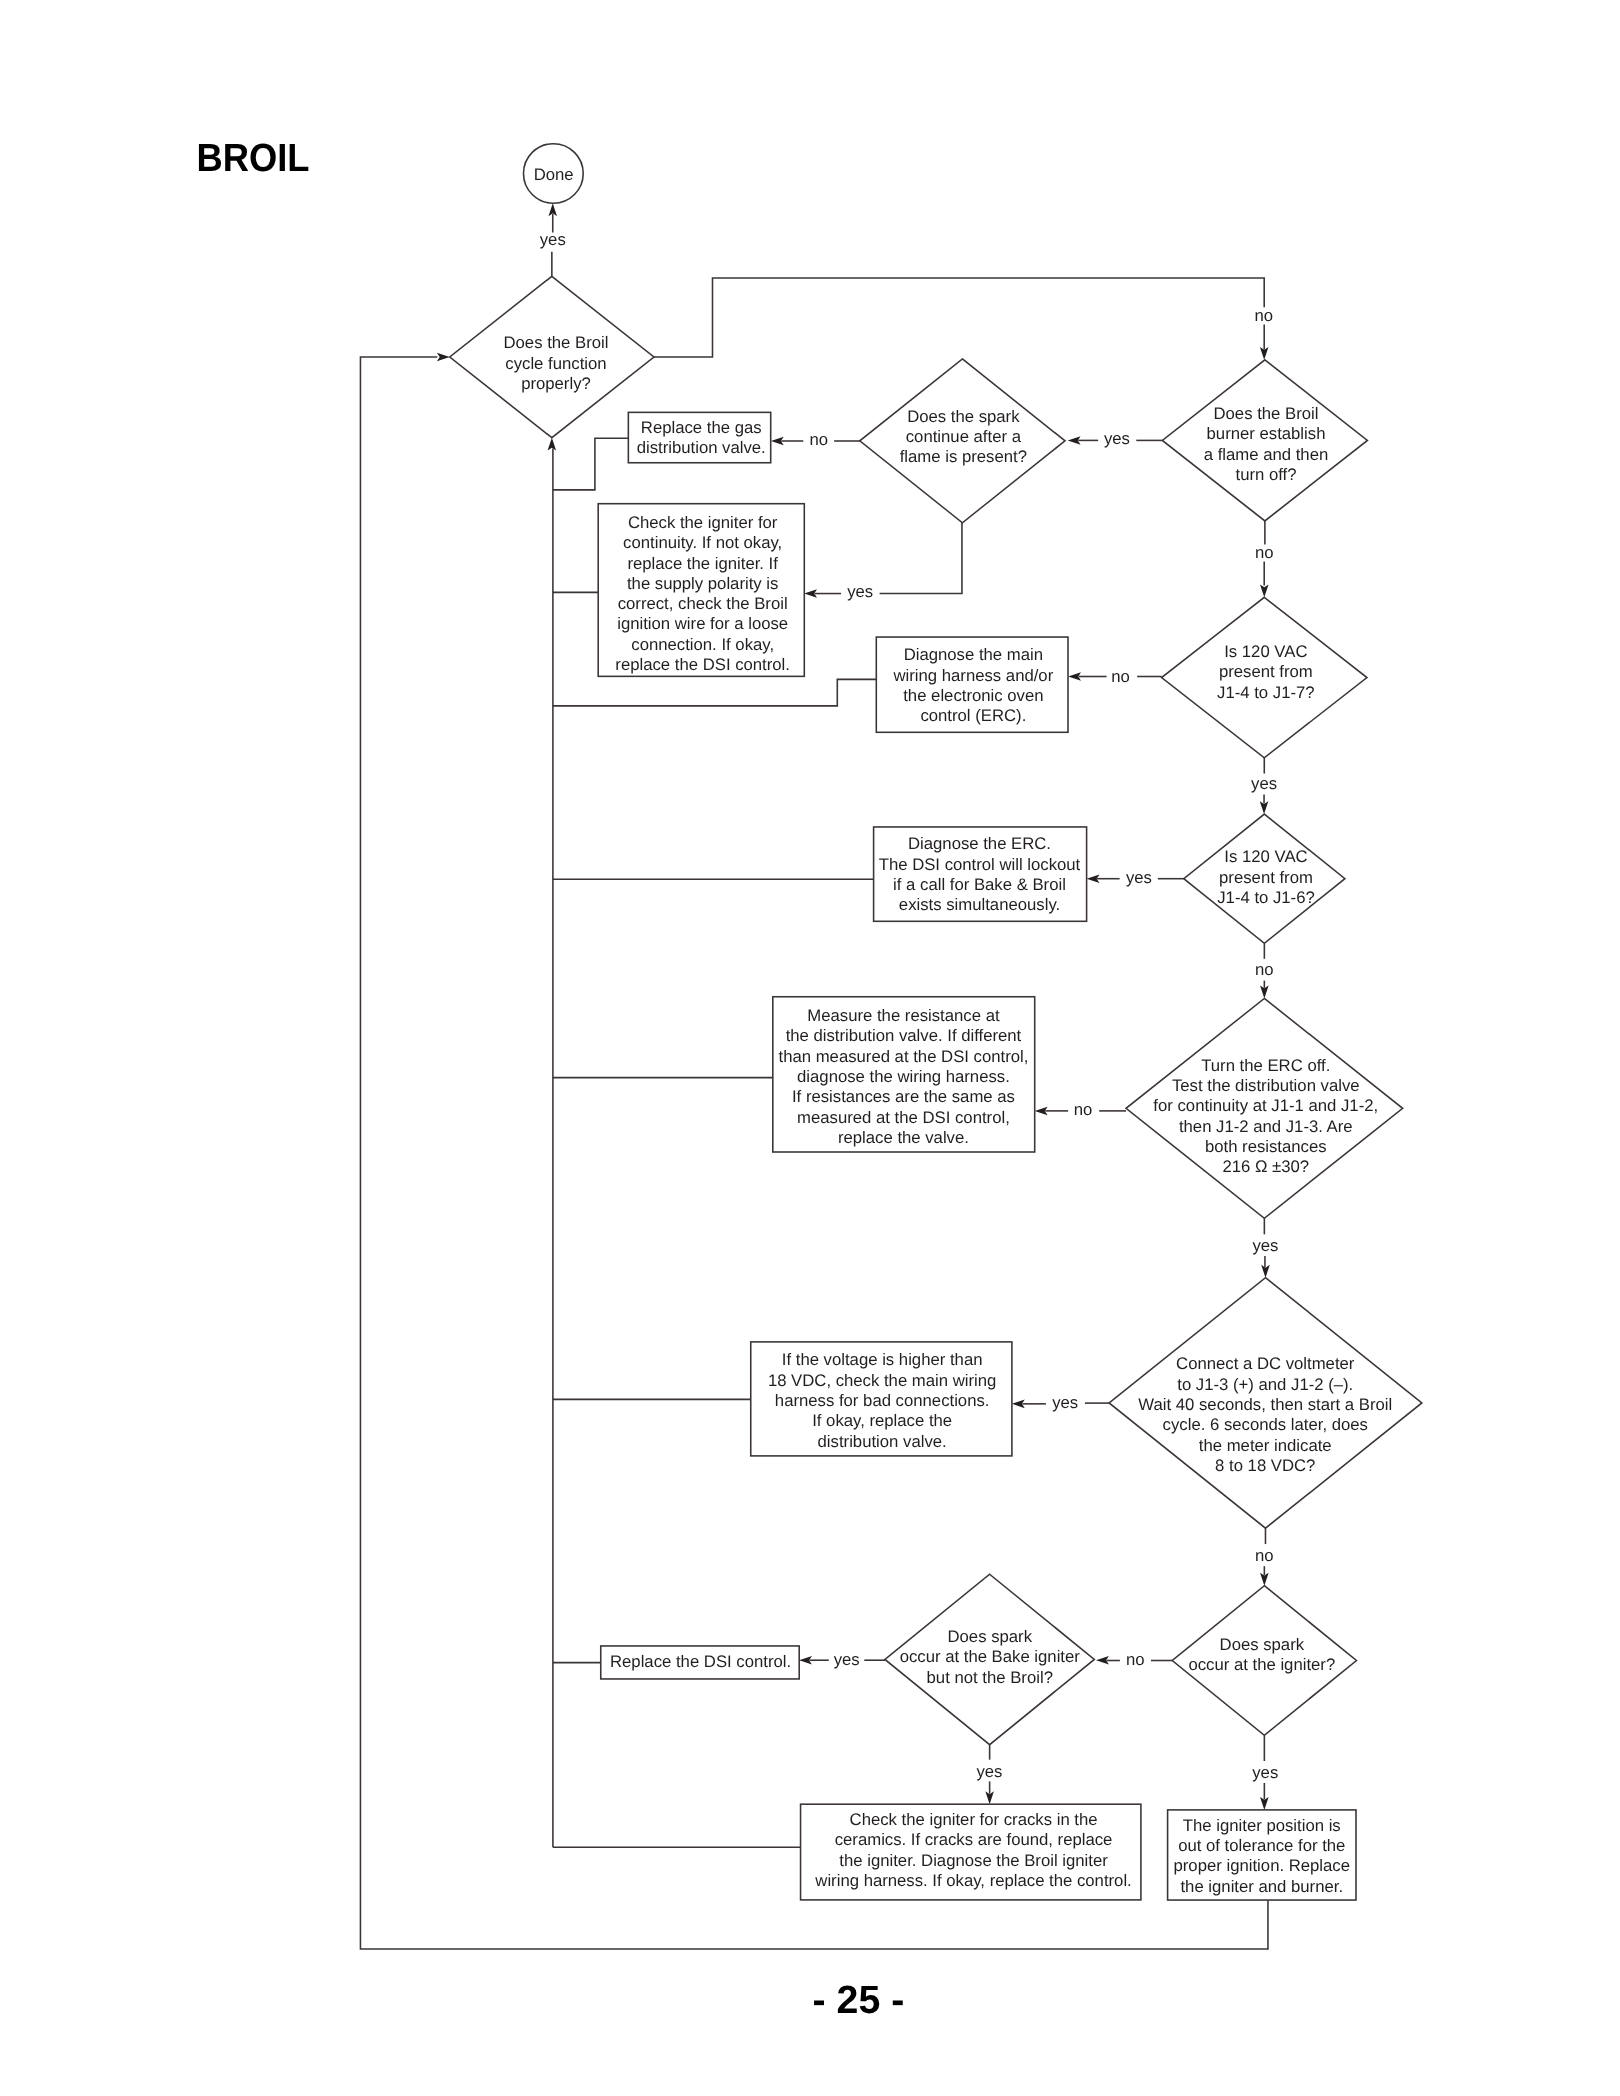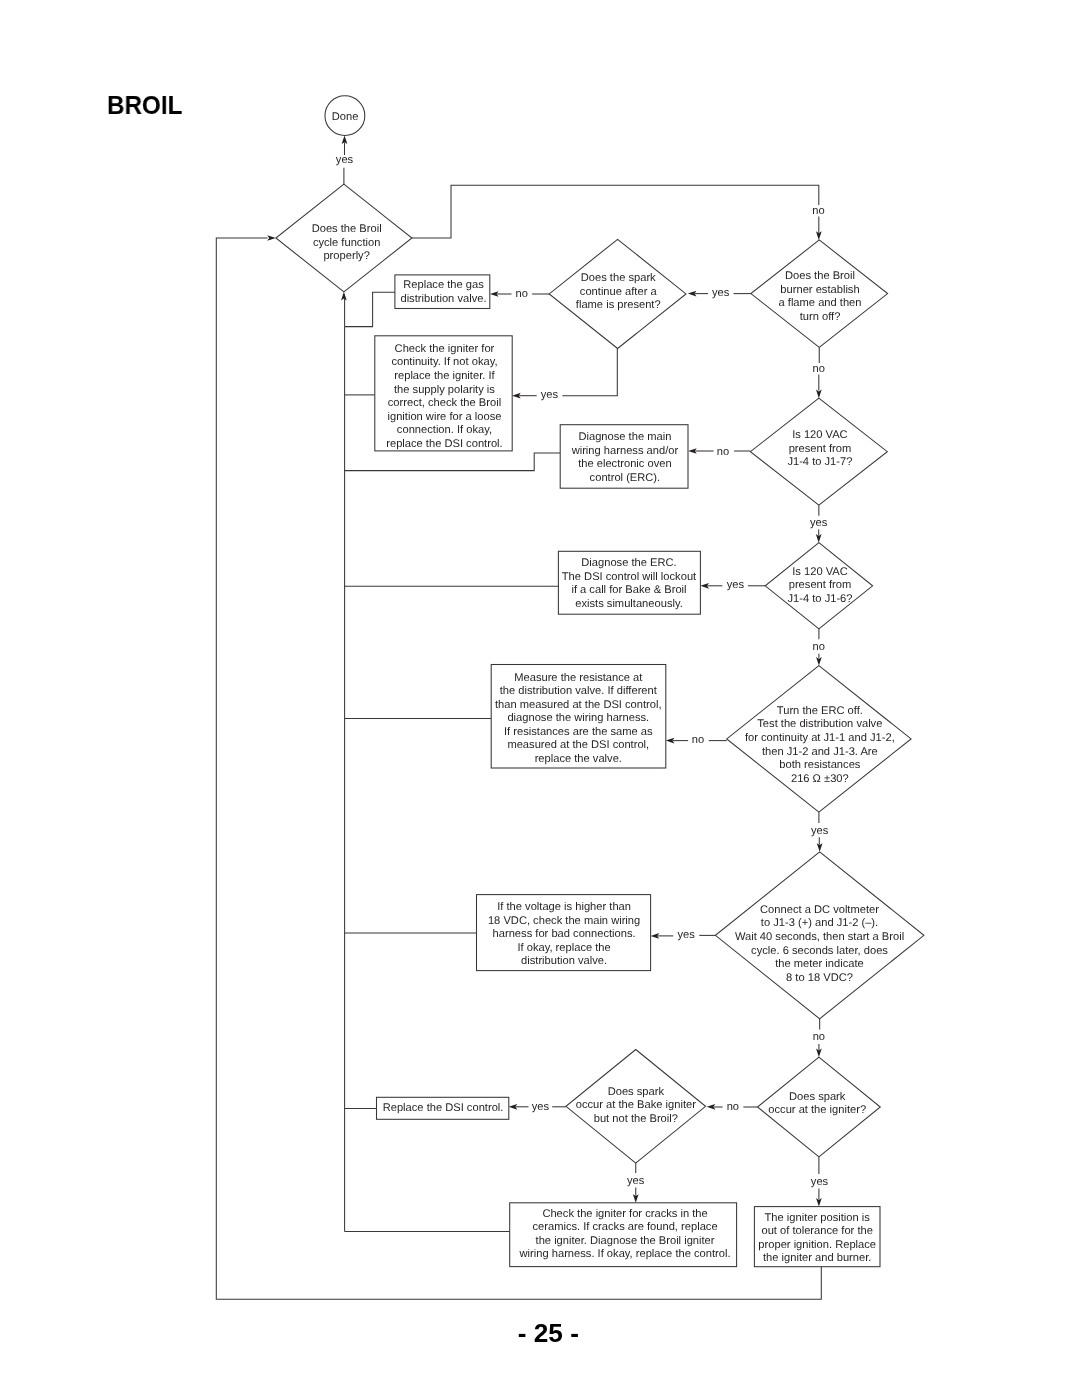--- a/index.html
+++ b/index.html
@@ -1,18 +1,18 @@
 <!DOCTYPE html>
 <html><head>
 <meta charset="utf-8">
 <title>BROIL</title>
 <style>
   html,body{margin:0;padding:0;background:#ffffff;}
   body{width:1080px;height:1397px;font-family:"Liberation Sans",sans-serif;-webkit-font-smoothing:antialiased;}
-  #page{position:relative;width:1012px;height:1397px;overflow:hidden;background:#fff;}
+  #page{position:relative;width:1012px;height:1397px;overflow:hidden;background:#fff;margin-left:24px;}
   #title{position:absolute;left:106.8px;top:97.2px;font-size:26.2px;font-weight:bold;color:#000;line-height:17.5px;transform:scaleX(0.925) translateZ(0);transform-origin:0 0;will-change:transform;}
   #pageno{position:absolute;left:0;top:1323.7px;width:1096.6px;text-align:center;font-size:26.2px;font-weight:bold;color:#000;line-height:18px;transform:translateZ(0);will-change:transform;}
   #chart{position:absolute;left:0;top:0;transform:translateZ(0);will-change:transform;}
   .shape{fill:#ffffff;stroke:#3b3538;stroke-width:1.05;stroke-linejoin:miter;}
   .link{fill:none;stroke:#3b3538;stroke-width:1.05;stroke-linecap:butt;}
   .arrowhead{fill:#231f20;stroke:none;}
   .nodetext,.edgelabel{font-family:"Liberation Sans",sans-serif;font-size:11.15px;fill:#231f20;-webkit-font-smoothing:antialiased;text-rendering:geometricPrecision;}
   .edgelabel{}
 </style>
 </head>

